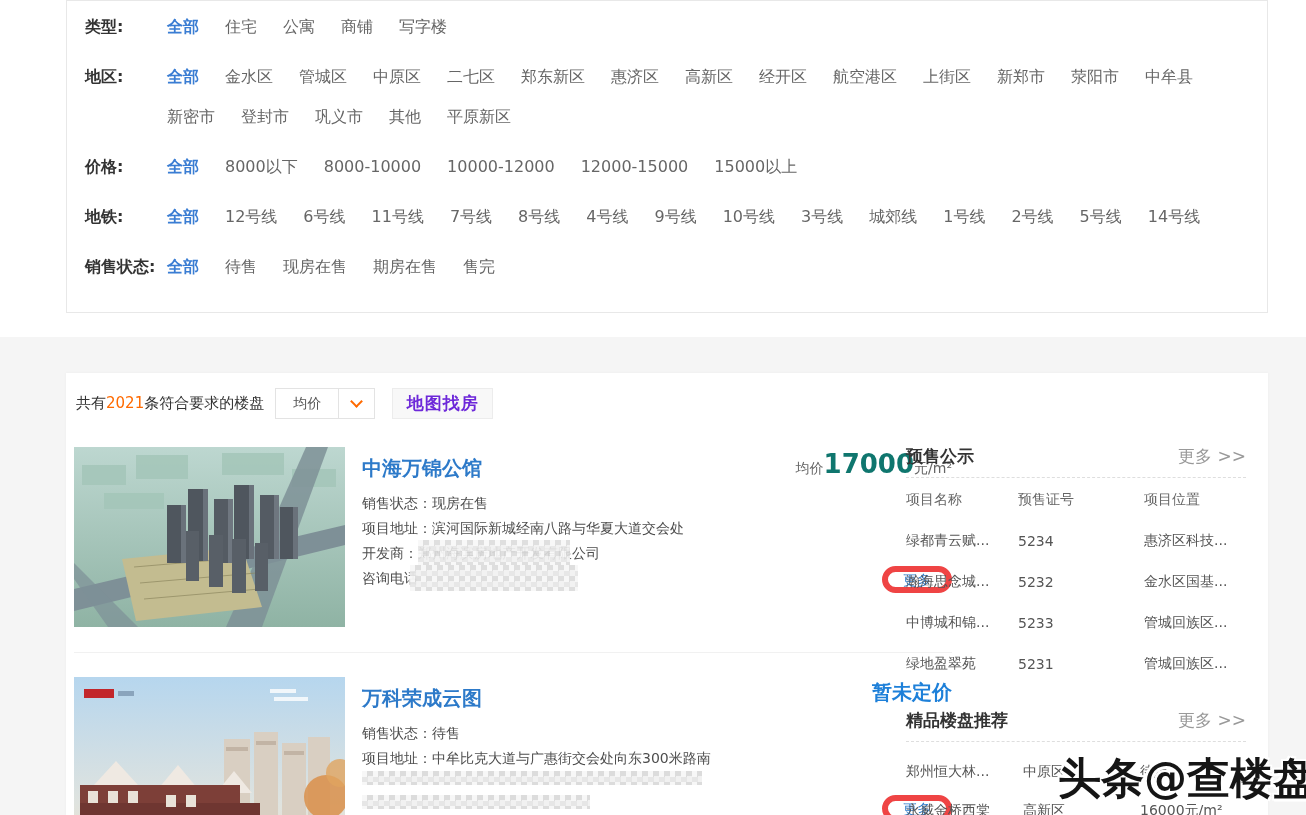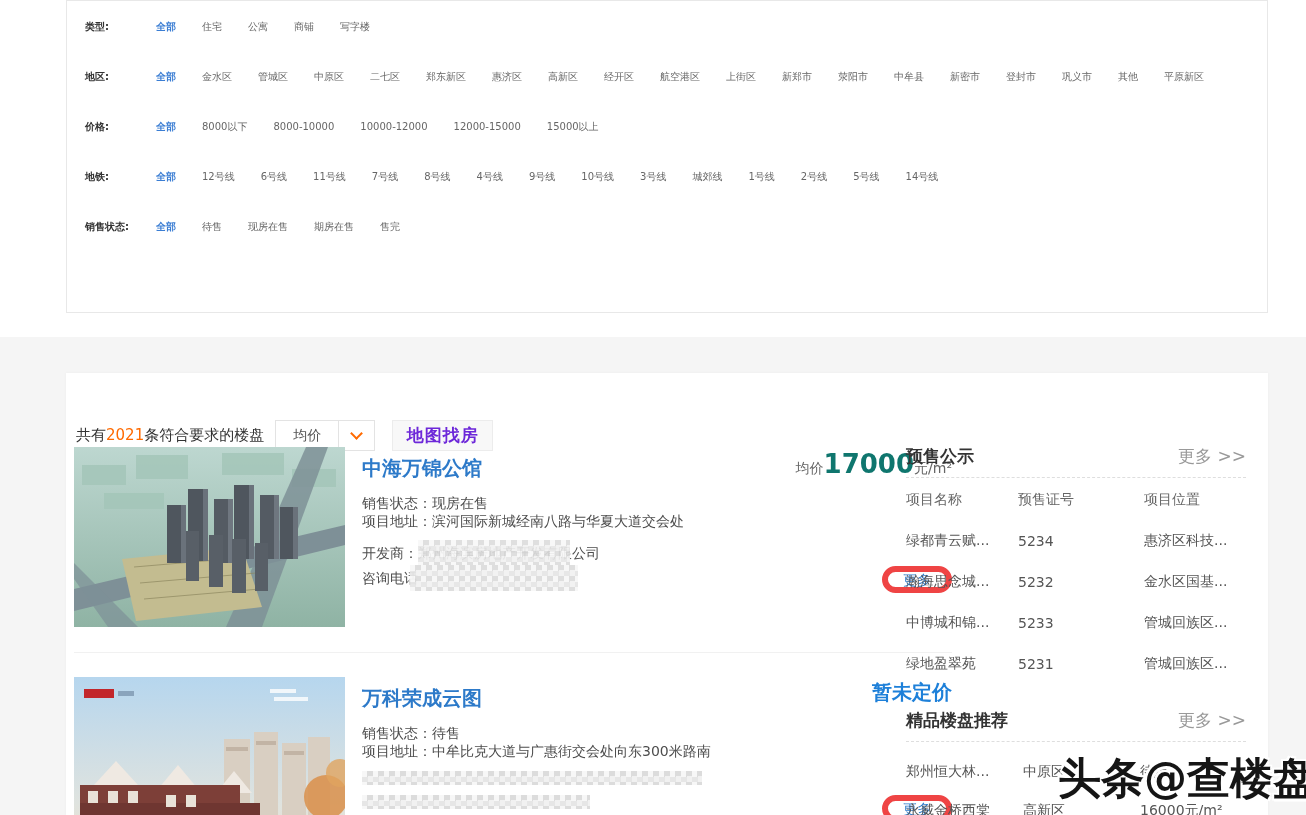--- a/index.html
+++ b/index.html
@@ -2,31 +2,31 @@
 <html><head>
 <meta charset="utf-8">
 <style>
   html,body{margin:0;padding:0;}
   body{width:1306px;height:815px;font-family:"DejaVu Sans","Liberation Sans",sans-serif;}
   .page{position:relative;width:1306px;height:815px;overflow:hidden;background:#fff;}
 
   
   .filter-card{position:absolute;left:66px;top:0;width:1202px;height:313px;box-sizing:border-box;
     background:#fff;border:1px solid #e8e8e8;padding:16px 0 0 18px;}
-  .filter-row{display:flex;margin-bottom:30px;font-size:10px;line-height:20px;}
+  .filter-row{display:flex;margin-bottom:30px;font-size:16px;line-height:20px;gap:11px;}
   .filter-label{flex:0 0 71px;color:#333;font-weight:bold;}
   .filter-opts{display:flex;flex-wrap:wrap;gap:20px 26px;width:1060px;color:#666;}
   .filter-opt{cursor:pointer;white-space:nowrap;}
   .filter-opt.selected{color:#3a7dd3;font-weight:bold;}
 
   
   .gray-band{position:absolute;left:0;top:337px;width:1306px;height:478px;background:#f5f5f5;}
   .results-card{position:absolute;left:66px;top:373px;width:1202px;height:442px;background:#fff;box-shadow:0 0 3px rgba(0,0,0,.04);}
 
-  .res-header{position:absolute;left:10px;top:15px;display:flex;align-items:center;height:31px;margin-top:32px;}
+  .res-header{position:absolute;left:10px;top:15px;display:flex;align-items:center;height:31px;}
   .count-line{font-size:15px;color:#333;}
   .count-num{color:#ff6a00;}
   .sort-dd{display:flex;box-sizing:border-box;width:100px;height:31px;border:1px solid #e3e3e3;margin-left:11px;background:#fff;cursor:pointer;}
   .dd-label{flex:1;text-align:center;line-height:29px;font-size:14px;color:#555;border-right:1px solid #e3e3e3;}
   .dd-arrow-cell{width:35px;display:flex;align-items:center;justify-content:center;}
   .chev{width:7px;height:7px;border-right:2px solid #ff6a00;border-bottom:2px solid #ff6a00;transform:rotate(45deg);margin-top:-4px;}
   .map-btn{margin-left:17px;width:101px;height:31px;background:#f8f8f8;border:1px solid #ececec;
     color:#6d28d9;font-weight:bold;font-size:17px;font-family:inherit;cursor:pointer;letter-spacing:1px;}
 
   
@@ -35,21 +35,21 @@
   .listing2{top:304px;}
   .listing-divider{position:absolute;left:8px;top:279px;width:878px;border-top:1px solid #f1f1f1;}
   .thumb{position:absolute;left:0;top:0;width:271px;height:180px;display:block;cursor:pointer;}
   .info{position:absolute;left:288px;top:0;right:0;height:100%;}
   .l-title{position:absolute;left:0;top:8px;font-size:20px;font-weight:bold;color:#2d7ac9;cursor:pointer;}
   .l-price{position:absolute;right:0;top:2px;white-space:nowrap;}
   .pl,.pu{font-size:14px;color:#666;}
   .pv{font-size:26px;font-weight:bold;color:#0f766e;}
   .np{position:absolute;right:0;top:2px;font-size:20px;font-weight:bold;color:#1e80d9;}
   .meta{position:absolute;left:0;font-size:14px;color:#4d4d4d;line-height:19px;white-space:nowrap;}
-  .m1{top:47px;} .m2{top:65px;} .m3{top:97px;} .m4{top:122px;}
+  .m1{top:47px;} .m2{top:72px;} .m3{top:97px;} .m4{top:122px;}
   .mosaic{background-image:conic-gradient(#dcdcdc 25%,#f1f1f1 0 50%,#e6e6e6 0 75%,#f7f7f7 0);background-size:11px 11px;}
   .dev-wrap{position:relative;display:inline-block;}
   .dev-mask{position:absolute;left:0;top:-4px;width:152px;height:25px;opacity:.92;}
   .phone-mask{position:absolute;left:48px;top:-4px;width:168px;height:26px;opacity:.95;display:inline-block;}
   .blur-line{position:absolute;left:0;height:14px;}
   .bl1{top:94px;width:340px;}
   .bl2{top:118px;width:228px;}
   .more-pill{position:absolute;right:0;width:70px;height:27px;border:6px solid #ef4444;border-radius:14px;
     background:#fff;color:#2d7ac9;font-size:14px;font-family:inherit;cursor:pointer;line-height:1;}
   .listing1 .more-pill{bottom:34px;}

